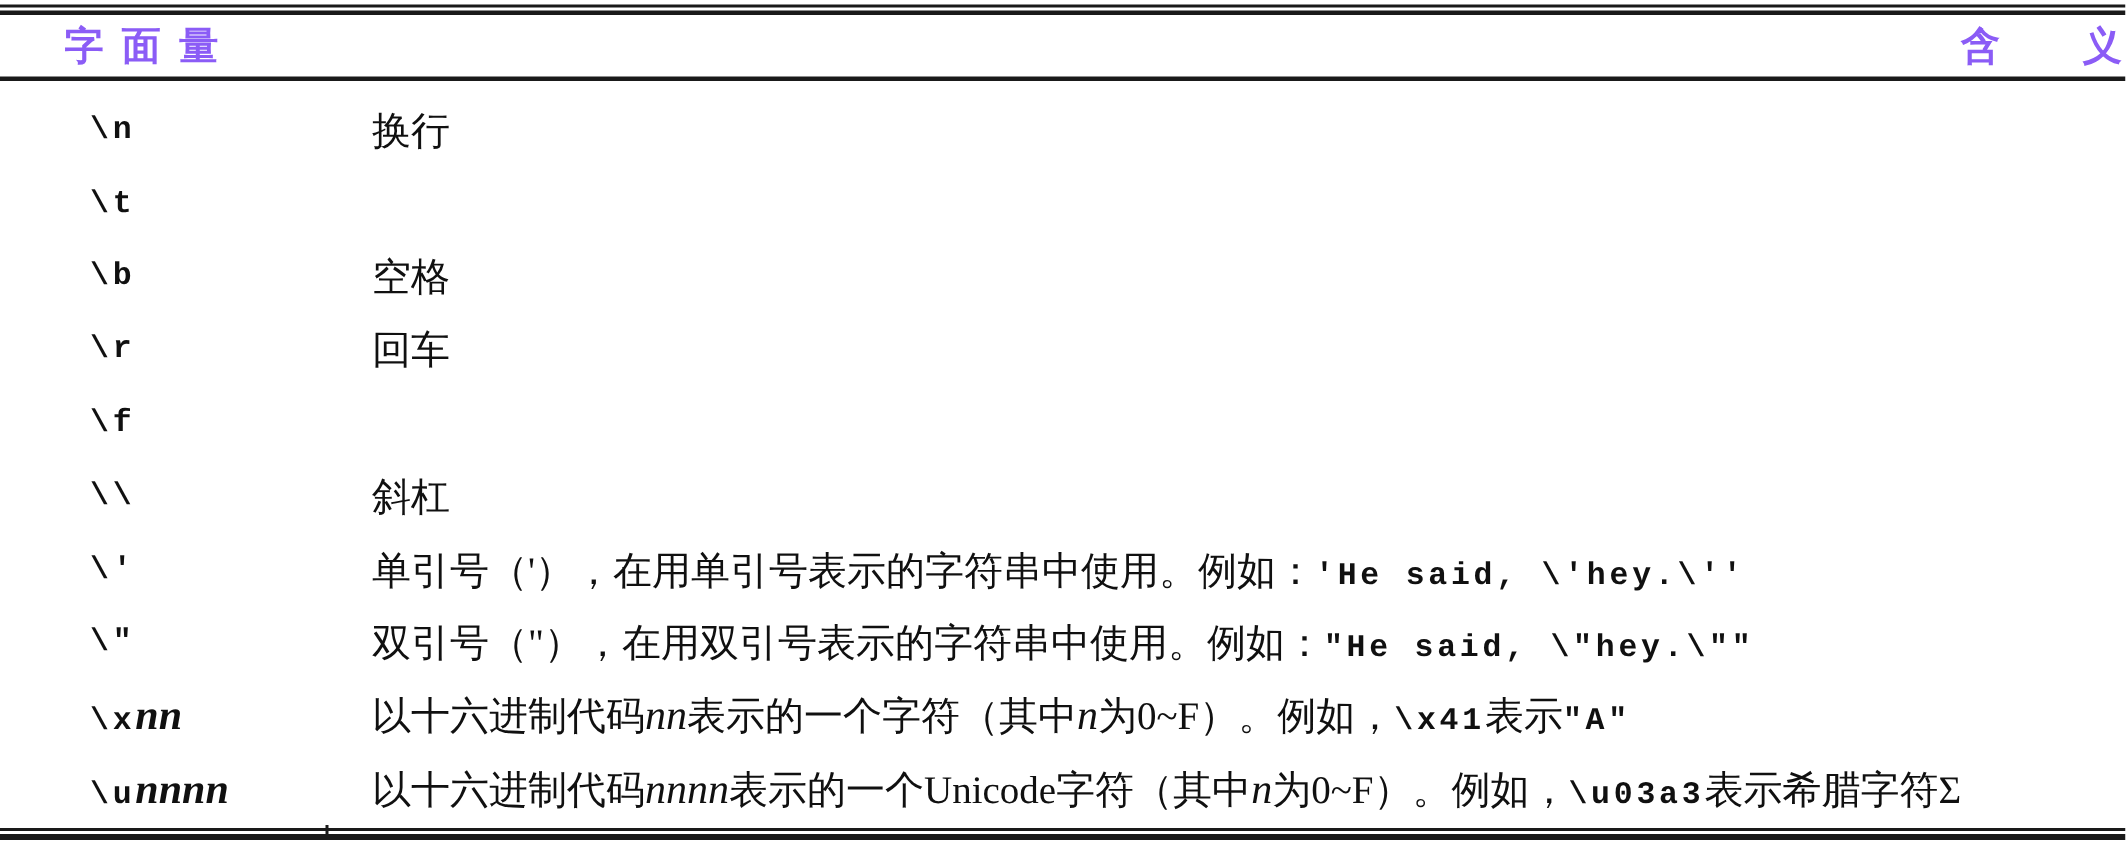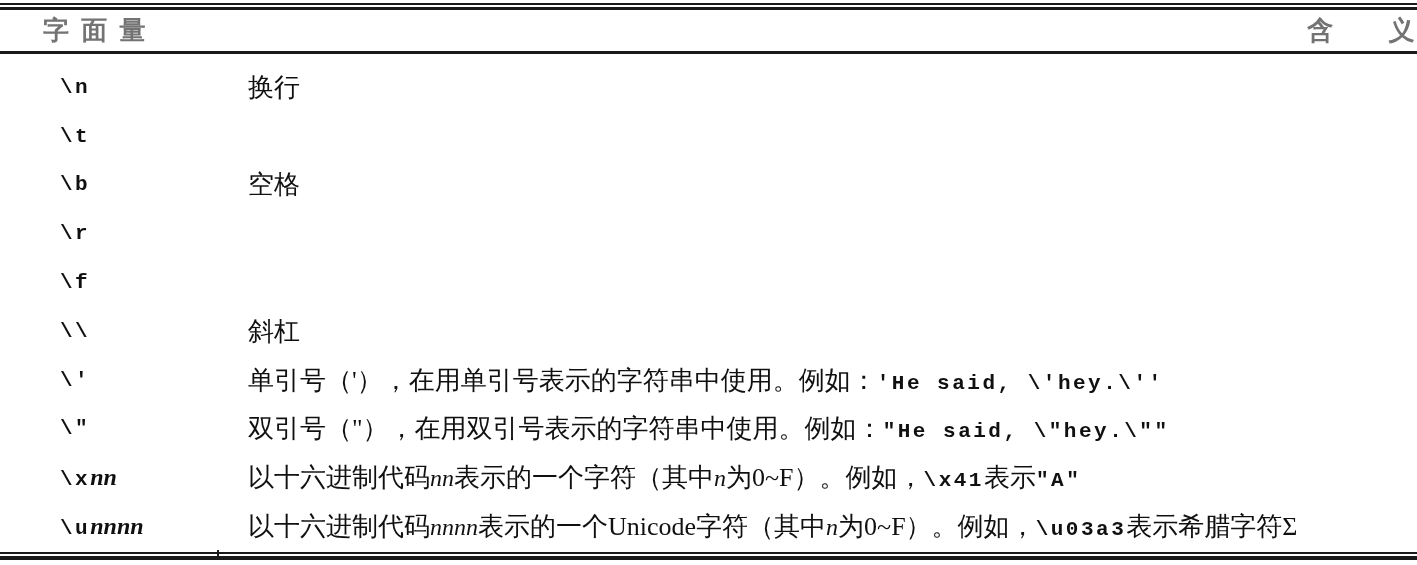--- a/index.html
+++ b/index.html
@@ -24,21 +24,21 @@
     position: absolute; left: 217px; top: 550px;
     width: 2px; height: 8px; background: #1a1a1a;
   }
   #header-row {
     position: absolute; top: 10px; left: 0; right: 0; height: 41px;
     display: flex; align-items: center;
   }
   .th {
     font-family: "Liberation Sans", "DejaVu Sans", sans-serif;
     font-weight: bold; font-size: 26px;
-    color: #737373; white-space: pre;
+    color: #8b5cf6; white-space: pre;
   }
   #th-literal {
     width: 218px; box-sizing: border-box;
     padding-left: 43px; letter-spacing: 2.5px;
   }
   #th-meaning {
     flex: 1; text-align: right;
     padding-left: 23px;
     letter-spacing: 2.5px; word-spacing: 43px;
   }
@@ -64,21 +64,21 @@
     font-family: "Liberation Serif", "DejaVu Serif", serif;
     font-size: 26px;
   }
   .seg-code {
     font-family: "Liberation Mono", "DejaVu Sans Mono", monospace;
     font-weight: bold; font-size: 21px;
     letter-spacing: 2.5px;
   }
   .seg-it {
     font-family: "Liberation Serif", "DejaVu Serif", serif;
-    font-style: italic; font-size: 24px;
+    font-style: italic; font-size: 28px;
   }
   .cell-literal .seg-it { font-weight: bold; }
 </style>
 </head>
 <body>
 
 <div class="rule" id="rule-top-thin"></div>
 <div class="rule" id="rule-top-thick"></div>
 
 <div id="header-row">
@@ -95,20 +95,21 @@
     </div>
     <div class="table-row">
       <div class="cell-literal"><span class="seg-code">\t</span></div>
     </div>
     <div class="table-row">
       <div class="cell-literal"><span class="seg-code">\b</span></div>
       <div class="cell-meaning"><span class="seg-cn">空格</span></div>
     </div>
     <div class="table-row">
       <div class="cell-literal"><span class="seg-code">\r</span></div>
+      <div class="cell-meaning"><span class="seg-cn">回车</span></div>
     </div>
     <div class="table-row">
       <div class="cell-literal"><span class="seg-code">\f</span></div>
     </div>
     <div class="table-row">
       <div class="cell-literal"><span class="seg-code">\\</span></div>
       <div class="cell-meaning"><span class="seg-cn">斜杠</span></div>
     </div>
     <div class="table-row">
       <div class="cell-literal"><span class="seg-code">\'</span></div>

